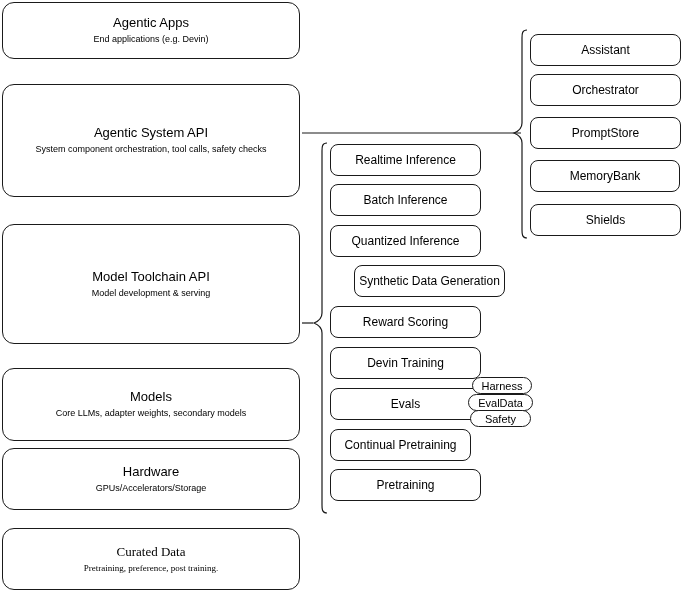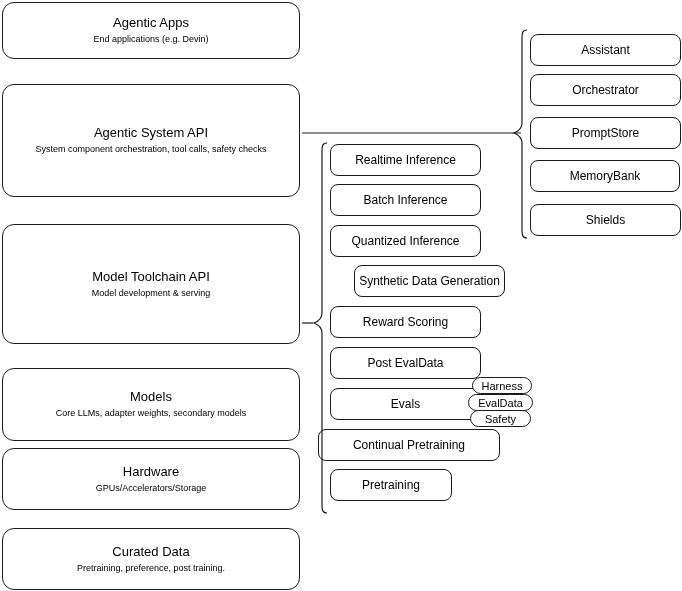--- a/index.html
+++ b/index.html
@@ -131,50 +131,50 @@
   <div class="box layer-box" style="left:2px; top:368px; width:298px; height:73px;">
     <div class="title">Models</div>
     <div class="subtitle">Core LLMs, adapter weights, secondary models</div>
   </div>
 
   <div class="box layer-box" style="left:2px; top:448px; width:298px; height:62px;">
     <div class="title">Hardware</div>
     <div class="subtitle">GPUs/Accelerators/Storage</div>
   </div>
 
-  <div class="box layer-box" style="left:2px; top:528px; width:298px; height:62px;">
+  <div class="box layer-box" style="left:2px; top:528px; width:298px; height:62px;font-family:Liberation Serif, serif;">
     <div class="title">Curated Data</div>
     <div class="subtitle">Pretraining, preference, post training.</div>
   </div>
 
   <div class="box item-box" style="left:330px; top:144px; width:151px;">
     <div class="title">Realtime Inference</div>
   </div>
   <div class="box item-box" style="left:330px; top:225px; width:151px;">
     <div class="title">Quantized Inference</div>
   </div>
   <div class="box item-box" style="left:330px; top:184px; width:151px;">
     <div class="title">Batch Inference</div>
   </div>
   <div class="box item-box" style="left:318px; top:265px; width:151px;margin-left:36px;">
     <div class="title">Synthetic Data Generation</div>
   </div>
   <div class="box item-box" style="left:330px; top:306px; width:151px;text-align:center;">
     <div class="title">Reward Scoring</div>
   </div>
   <div class="box item-box" style="left:330px; top:347px; width:151px;">
-    <div class="title">Post EvalData</div>
+    <div class="title">Devin Training</div>
   </div>
   <div class="box item-box" style="left:330px; top:388px; width:151px;">
     <div class="title">Evals</div>
   </div>
-  <div class="box item-box" style="left:318px; top:429px; width:182px;">
+  <div class="box item-box" style="left:330px; top:429px; width:141px;">
     <div class="title">Continual Pretraining</div>
   </div>
-  <div class="box item-box" style="left:330px; top:469px; width:122px;">
+  <div class="box item-box" style="left:330px; top:469px; width:151px;">
     <div class="title">Pretraining</div>
   </div>
 
   <div class="box item-box" style="left:530px; top:34px; width:151px;">
     <div class="title">Assistant</div>
   </div>
   <div class="box item-box" style="left:530px; top:74px; width:151px;">
     <div class="title">Orchestrator</div>
   </div>
   <div class="box item-box" style="left:530px; top:117px; width:151px;">

